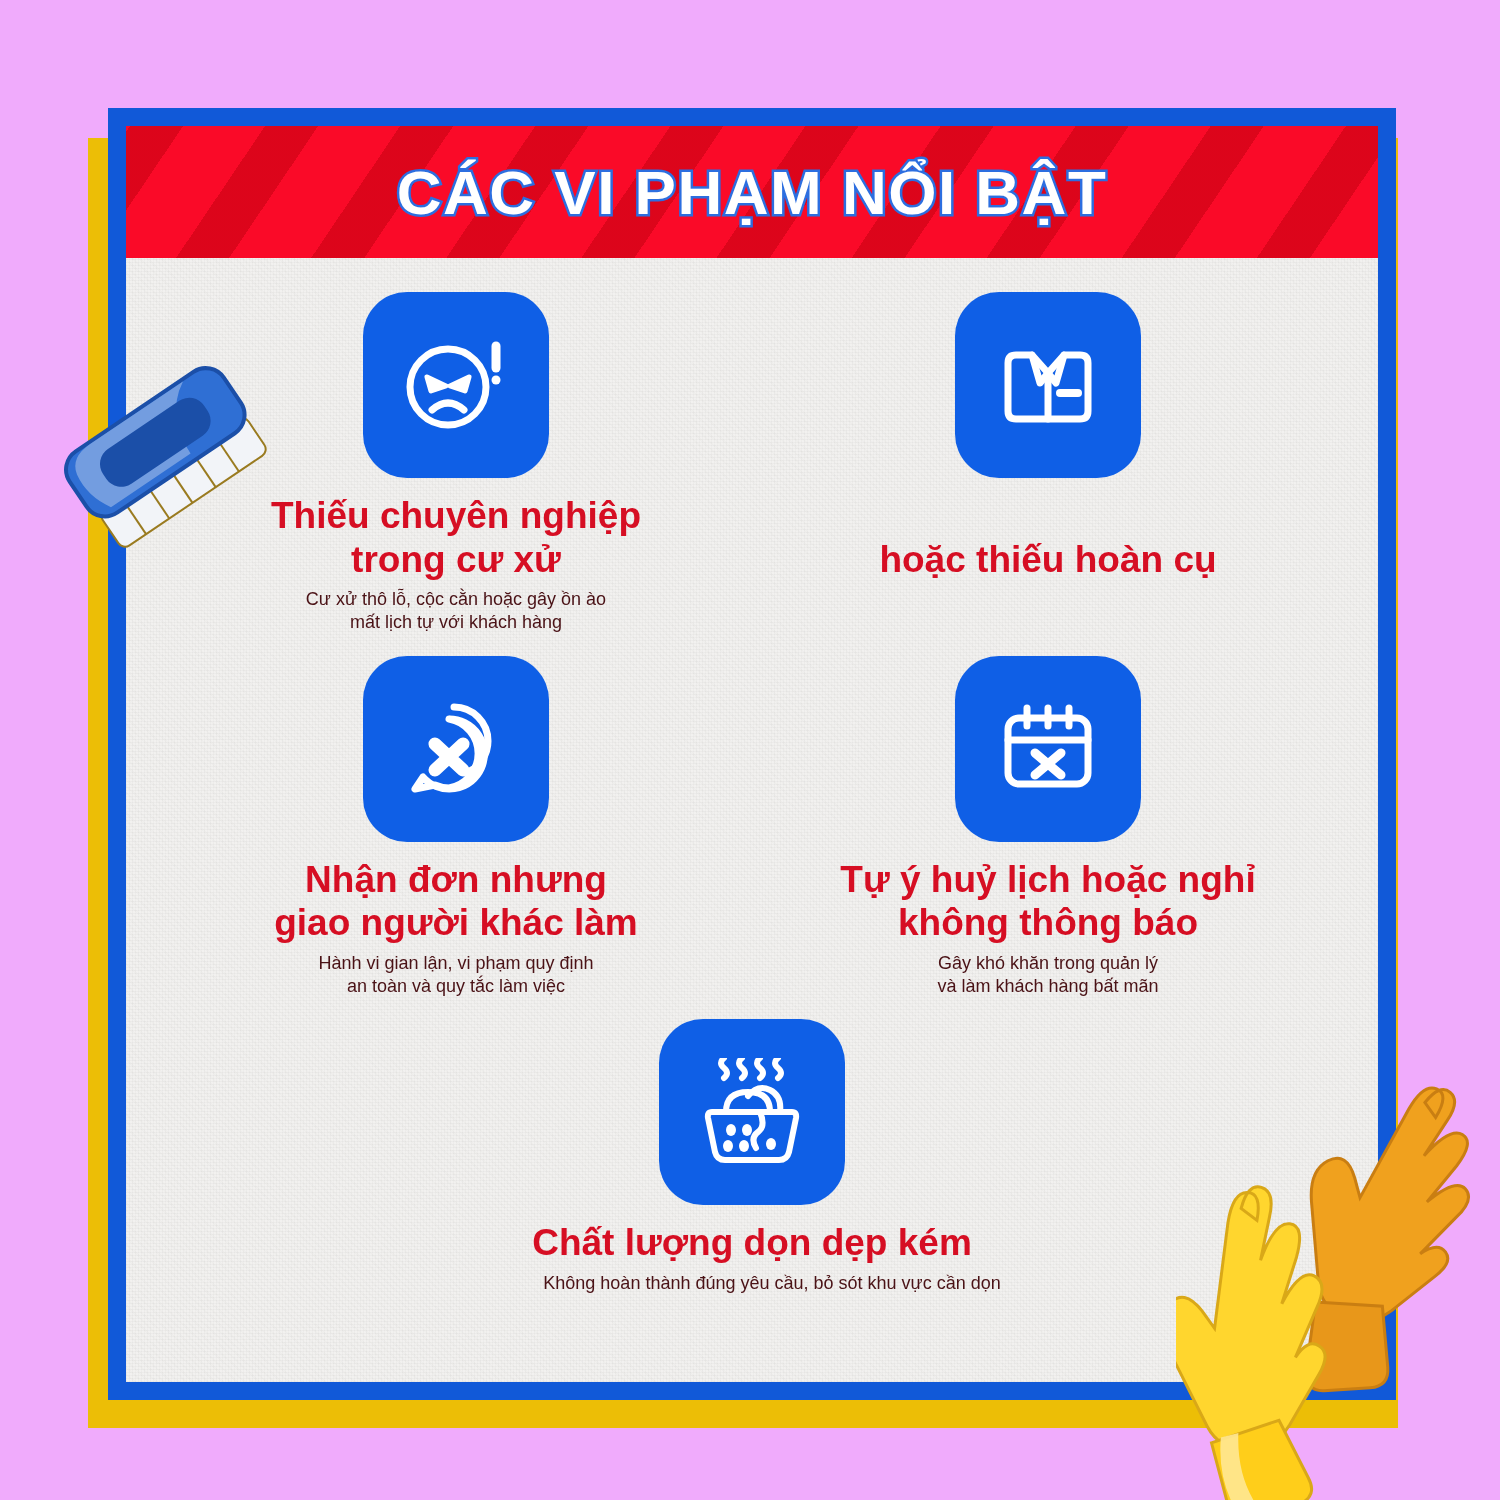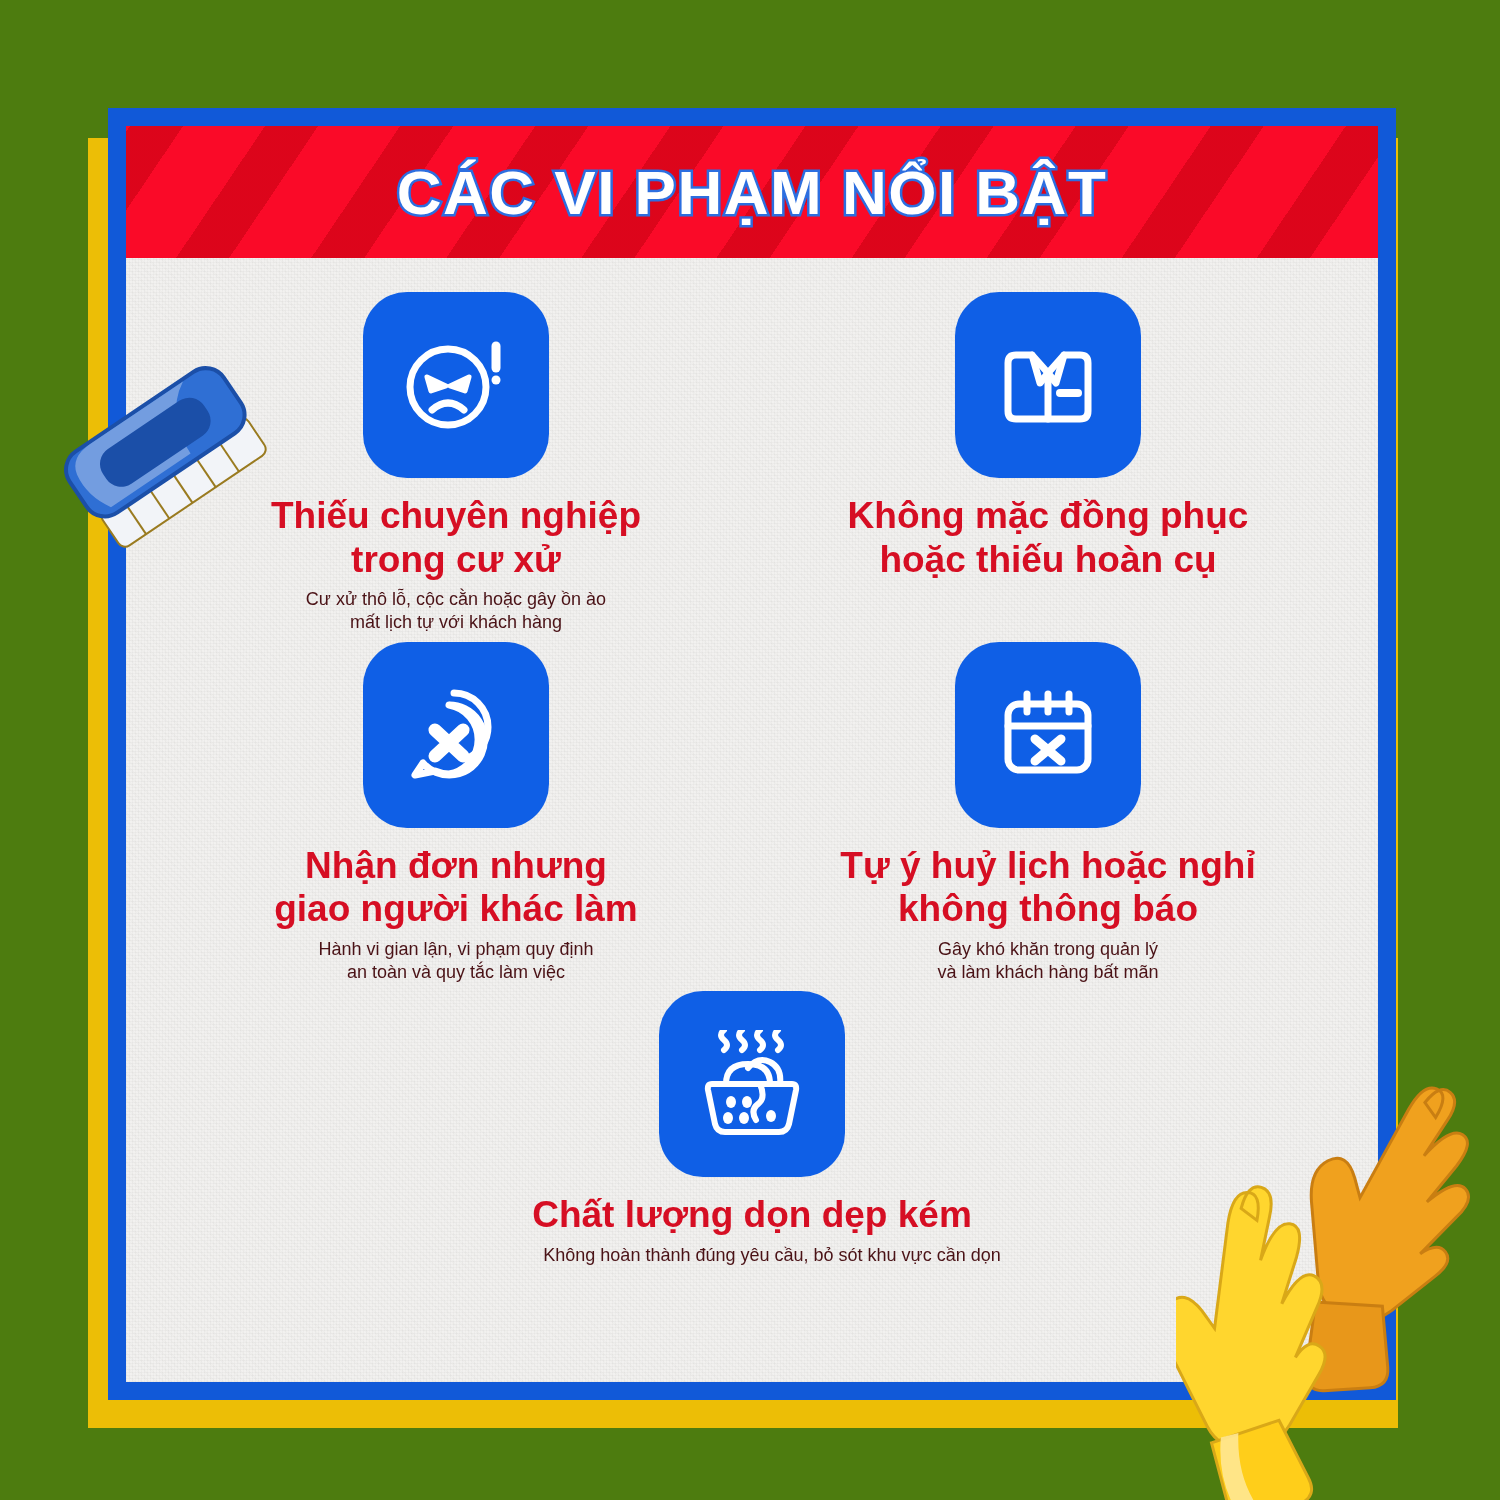--- a/index.html
+++ b/index.html
@@ -8,21 +8,21 @@
   html, body {
     width:1500px; height:1500px;
     overflow:hidden;
     font-family:"Liberation Sans", sans-serif;
   }
 
   
   #poster {
     position:relative;
     width:1500px; height:1500px;
-    background:#4d7c0f;
+    background:#f0abfc;
   }
 
   
   #frame-shadow {
     position:absolute;
     left:88px; top:138px;
     width:1310px; height:1290px;
     background:#ECBE06;
   }
 
@@ -74,21 +74,21 @@
     -webkit-text-stroke:5px #2C6EE0;
     paint-order:stroke fill;
     white-space:nowrap;
   }
 
   
   #cards {
     padding:34px 34px 0 34px;
     display:grid;
     grid-template-columns:1fr 1fr;
-    row-gap:8px;
+    row-gap:22px;
   }
   .card {
     display:flex;
     flex-direction:column;
     align-items:center;
     text-align:center;
     padding:0 24px;
   }
   .card.wide {
     grid-column:1 / -1;
@@ -186,21 +186,21 @@
             <span>
               <svg width="108" height="108" viewBox="0 0 108 108" fill="none" stroke="#fff" stroke-width="7" stroke-linecap="round" stroke-linejoin="round">
                 <path d="M14 32 q0-8 8-8 h16 l16 18 16-18 h16 q8 0 8 8 v48 q0 8-8 8 h-64 q-8 0-8-8 z"></path>
                 <path d="M38 24 l8 28 8-10 8 10 8-28"></path>
                 <path d="M54 42 v46"></path>
                 <path d="M66 62 h18" stroke-width="8"></path>
               </svg>
             </span>
           </div>
           <div class="card-title">
-            <span>Không mặc đồng phục</span><br>
+            <br>
             <span>hoặc thiếu hoàn cụ</span>
           </div>
           <div class="card-desc">
             <br>
           </div>
         </div>
 
         <div class="card">
           <div class="tile">
             <span>

